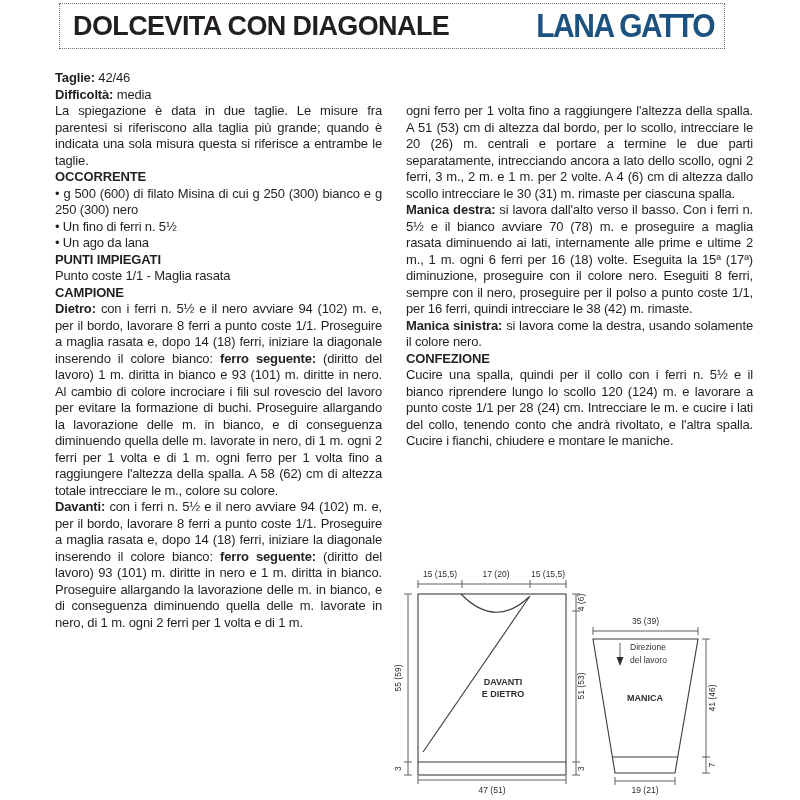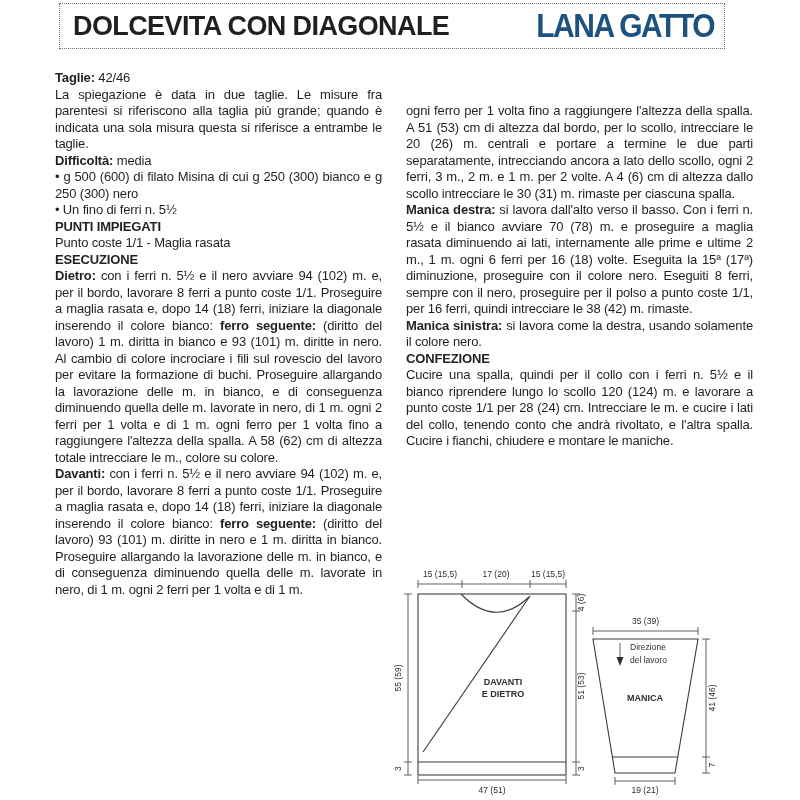--- a/index.html
+++ b/index.html
@@ -37,31 +37,33 @@
 
   <div class="header">
     <div class="title">DOLCEVITA CON DIAGONALE</div>
     <div class="logo" style="color: rgb(27, 82, 128);">LANA GATTO</div>
   </div>
 
   <div class="cols">
 
     <div class="col col-left">
       <p><b>Taglie:</b><span> 42/46</span></p>
+      <p><b>Difficoltà:</b><span> media</span></p>
       <p>La spiegazione è data in due taglie. Le misure fra parentesi si riferiscono alla taglia più grande; quando è indicata una sola misura questa si riferisce a entrambe le taglie.</p>
-      <p><b>Difficoltà:</b><span> media</span></p>
 
+      <p class="heading">OCCORRENTE</p>
       <p>• g 500 (600) di filato Misina di cui g 250 (300) bianco e g 250 (300) nero</p>
       <p>• Un fino di ferri n. 5½</p>
+      <p>• Un ago da lana</p>
 
       <p class="heading">PUNTI IMPIEGATI</p>
       <p>Punto coste 1/1 - Maglia rasata</p>
 
+      <p class="heading">CAMPIONE</p>
 
-      <p class="heading">ESECUZIONE</p>
       <p><b>Dietro:</b><span> con i ferri n. 5½ e il nero avviare 94 (102) m. e, per il bordo, lavorare 8 ferri a punto coste 1/1. Proseguire a maglia rasata e, dopo 14 (18) ferri, iniziare la diagonale inserendo il colore bianco: </span><b>ferro seguente:</b><span> (diritto del lavoro) 1 m. diritta in bianco e 93 (101) m. diritte in nero. Al cambio di colore incrociare i fili sul rovescio del lavoro per evitare la formazione di buchi. Proseguire allargando la lavorazione delle m. in bianco, e di conseguenza diminuendo quella delle m. lavorate in nero, di 1 m. ogni 2 ferri per 1 volta e di 1 m. ogni ferro per 1 volta fino a raggiungere l'altezza della spalla. A 58 (62) cm di altezza totale intrecciare le m., colore su colore.</span></p>
 
       <p class="sect"><b>Davanti:</b><span> con i ferri n. 5½ e il nero avviare 94 (102) m. e, per il bordo, lavorare 8 ferri a punto coste 1/1. Proseguire a maglia rasata e, dopo 14 (18) ferri, iniziare la diagonale inserendo il colore bianco: </span><b>ferro seguente:</b><span> (diritto del lavoro) 93 (101) m. diritte in nero e 1 m. diritta in bianco. Proseguire allargando la lavorazione delle m. in bianco, e di conseguenza diminuendo quella delle m. lavorate in nero, di 1 m. ogni 2 ferri per 1 volta e di 1 m.</span></p>
     </div>
 
     <div class="col col-right">
       <p>ogni ferro per 1 volta fino a raggiungere l'altezza della spalla. A 51 (53) cm di altezza dal bordo, per lo scollo, intrecciare le 20 (26) m. centrali e portare a termine le due parti separatamente, intrecciando ancora a lato dello scollo, ogni 2 ferri, 3 m., 2 m. e 1 m. per 2 volte. A 4 (6) cm di altezza dallo scollo intrecciare le 30 (31) m. rimaste per ciascuna spalla.</p>
 
       <p class="sect"><b>Manica destra:</b><span> si lavora dall'alto verso il basso. Con i ferri n. 5½ e il bianco avviare 70 (78) m. e proseguire a maglia rasata diminuendo ai lati, internamente alle prime e ultime 2 m., 1 m. ogni 6 ferri per 16 (18) volte. Eseguita la 15ª (17ª) diminuzione, proseguire con il colore nero. Eseguiti 8 ferri, sempre con il nero, proseguire per il polso a punto coste 1/1, per 16 ferri, quindi intrecciare le 38 (42) m. rimaste.</span></p>
 

